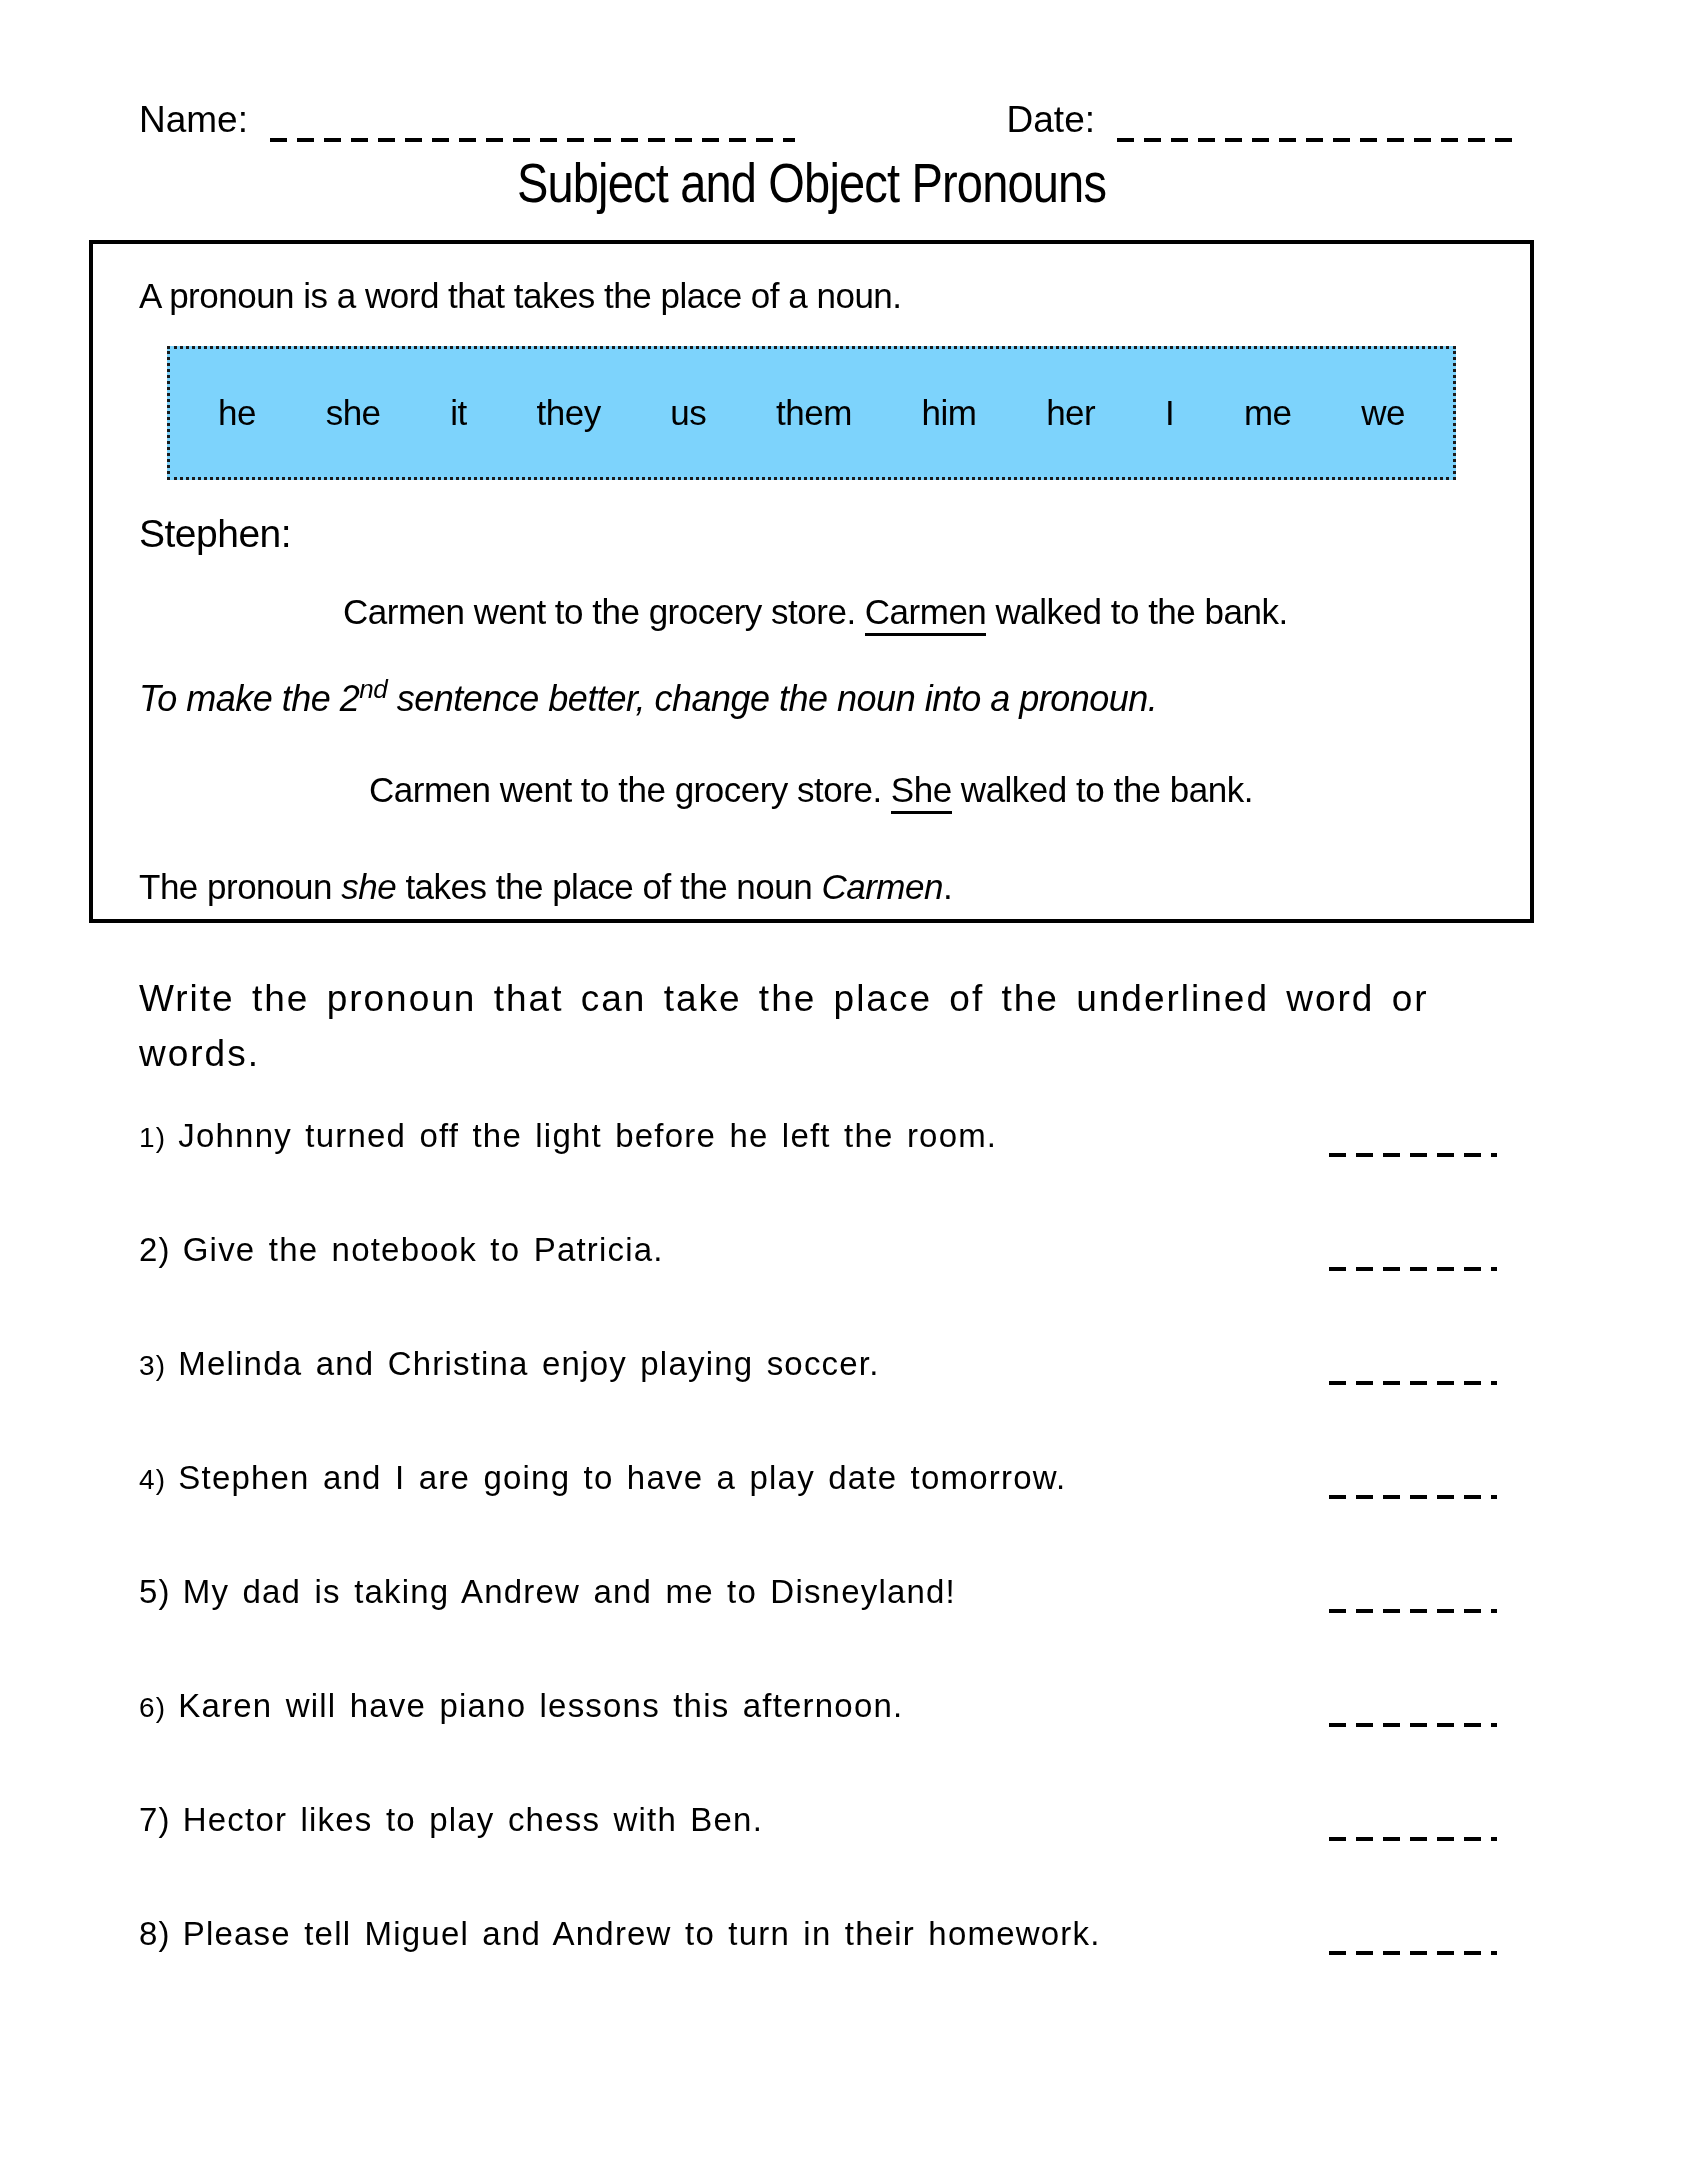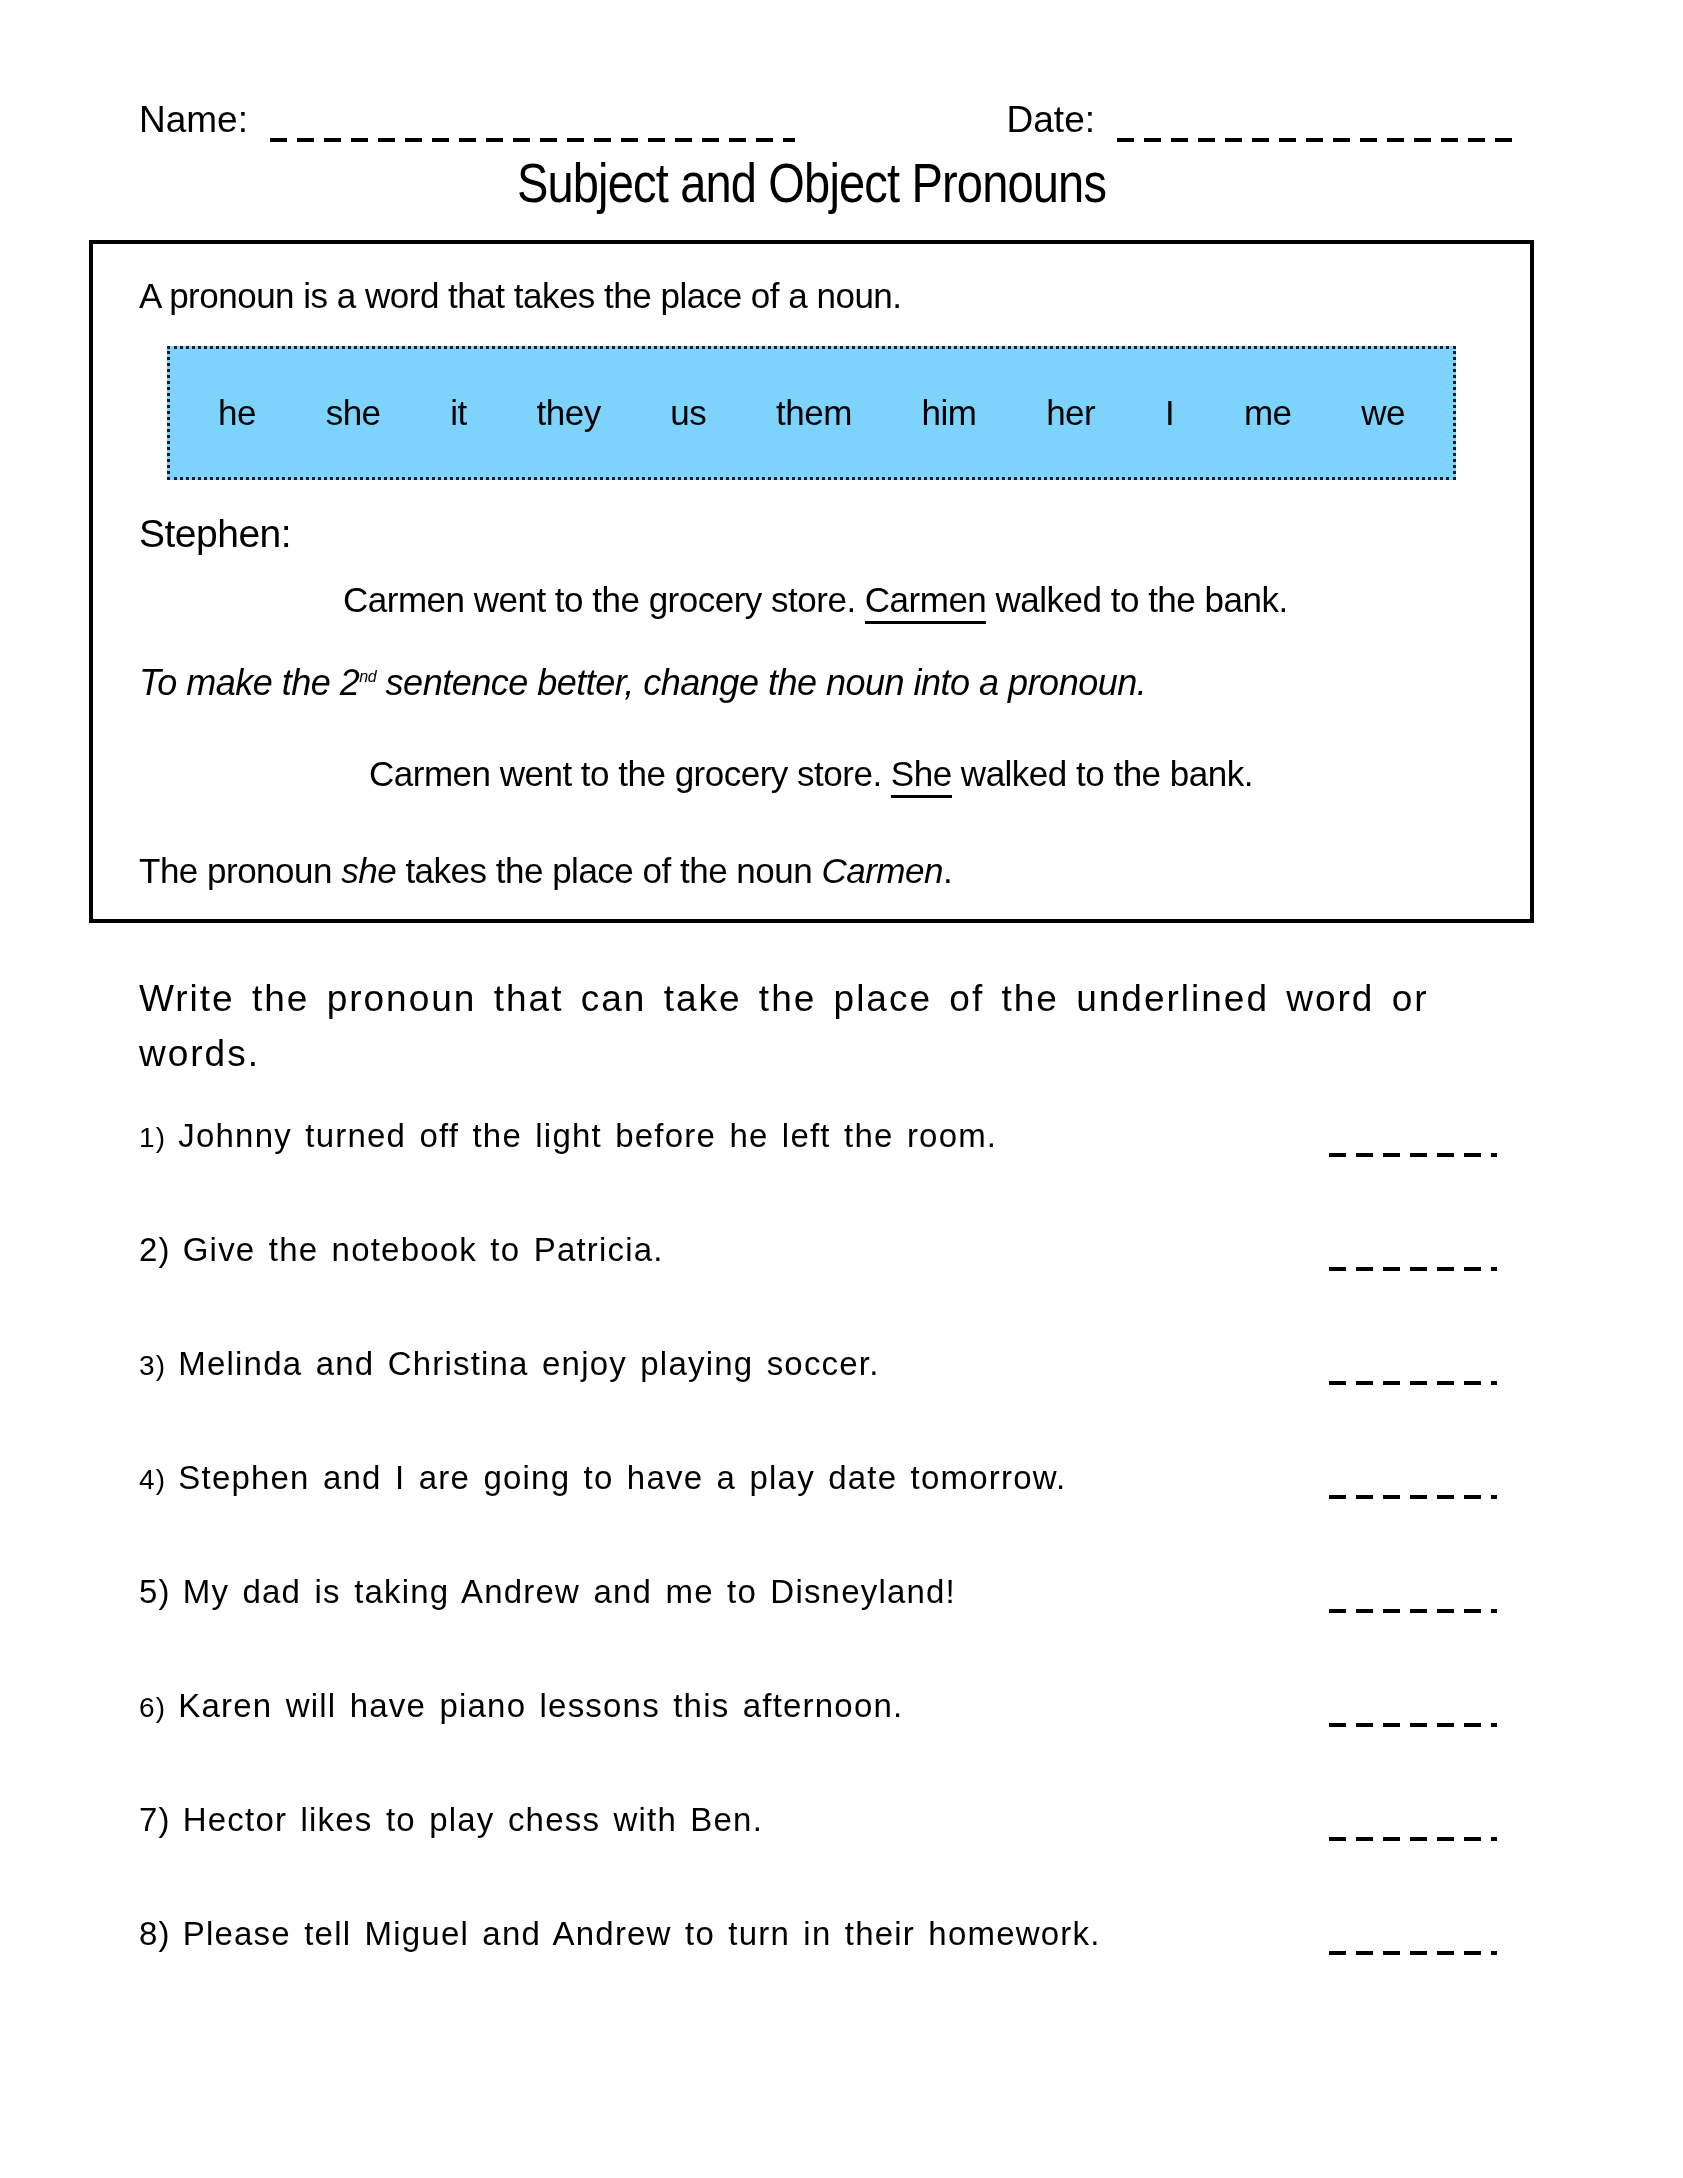--- a/index.html
+++ b/index.html
@@ -50,23 +50,23 @@
   .definition { margin-top:0; }
   .word-bank {
     margin:30px 28px 0 28px;
     background:#7dd3fc;
     border:3px dotted #1a1a1a;
     padding:44px 48px;
     display:flex; justify-content:space-between; align-items:baseline;
     font-size:35px;
   }
   .example-label { margin-top:32px; font-size:39px; }
-  .ex-sentence-1 { margin:24px 0 0 204px; }
+  .ex-sentence-1 { margin:36px 0 0 204px; }
   .tip { margin-top:42px; font-style:italic; font-size:36px; }
-  .tip sup { font-size:16px; font-style:italic; }
+  .tip sup { font-size:26px; font-style:italic; }
   .ex-sentence-2 { margin:50px 0 0 230px; }
   .conclusion { margin-top:57px; }
 
   
   .u { border-bottom:3px solid #000; padding-bottom:2px; }
 
   
   .instructions {
     position:absolute; top:972px; left:139px; width:1386px;
     font-size:37px; letter-spacing:2px; word-spacing:5px;

